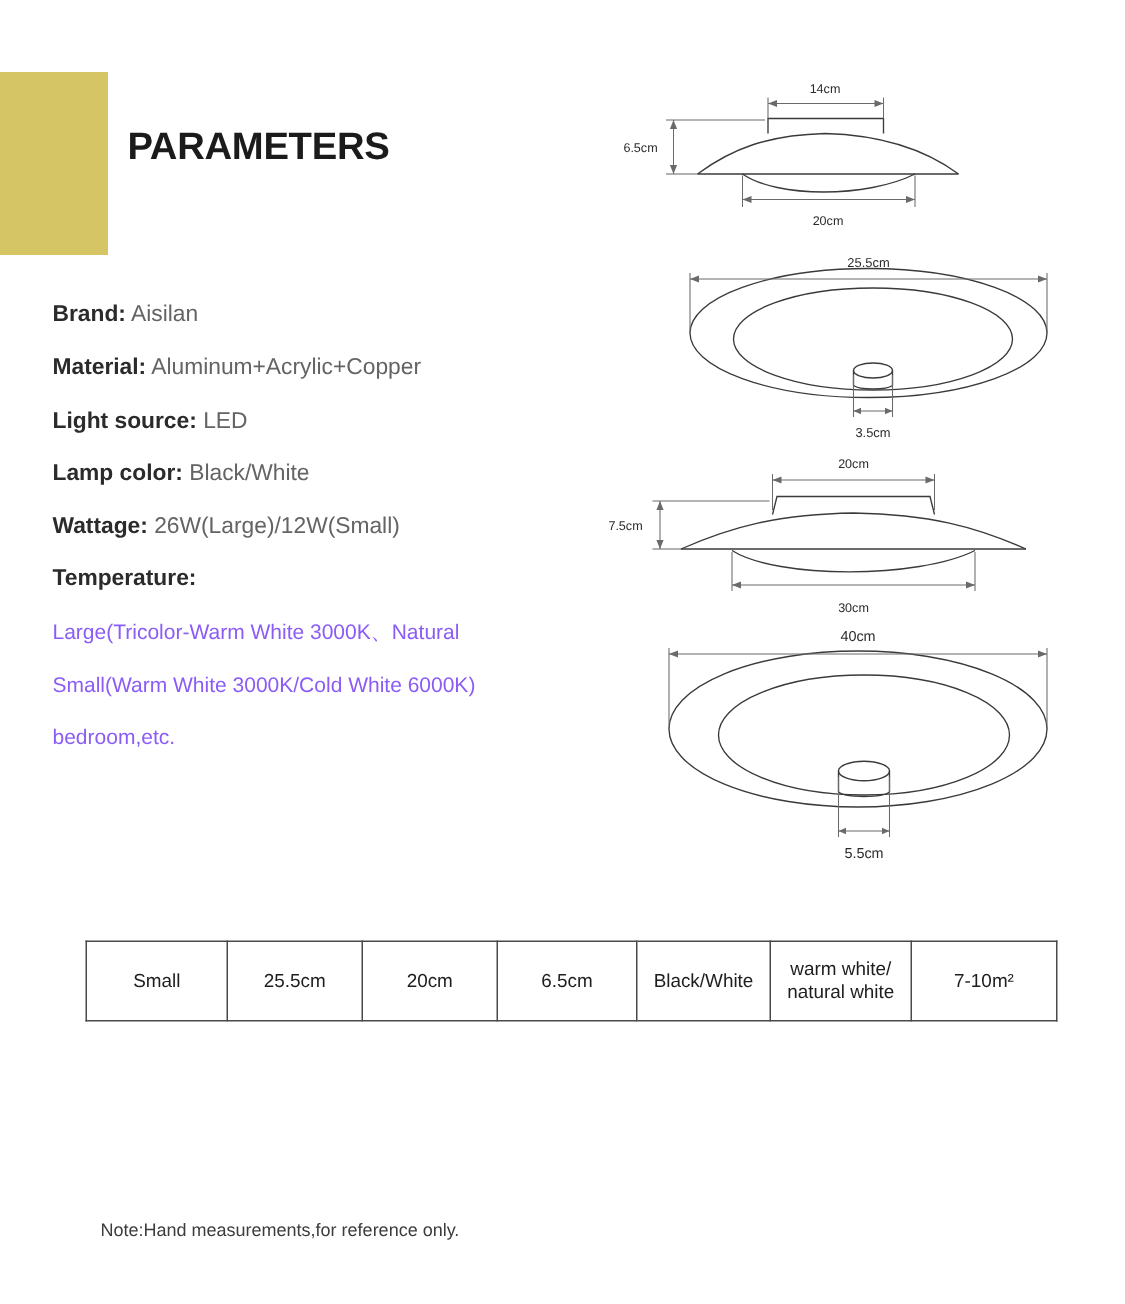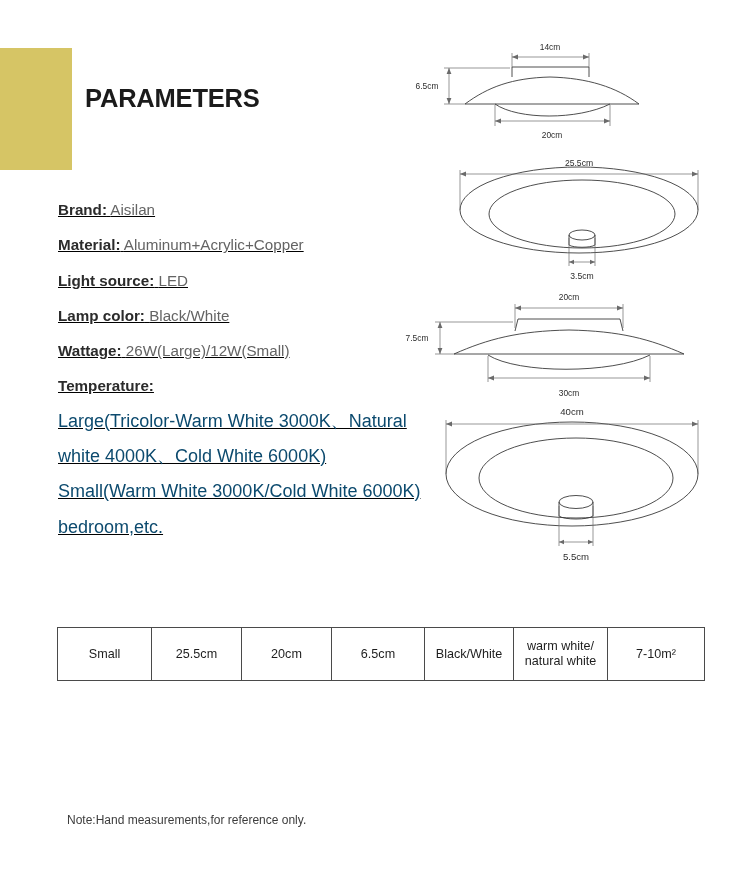--- a/index.html
+++ b/index.html
@@ -37,50 +37,49 @@
     color: #1b1b1b;
   }
   #page-title .tl {
     display: block;
     white-space: nowrap;
   }
 
   
   #spec-list {
     position: absolute;
-    left: 58px;
+    left: 35px;
     top: 192px;
     width: 400px;
-    text-decoration: underline;
   }
   .spec-row {
     font-size: 15.2px;
     line-height: 35.3px;
     color: #5b5b5b;
     white-space: nowrap;
   }
   .spec-label {
     color: #2b2b2b;
     font-weight: 600;
   }
   .spec-value {
     color: #646464;
   }
   .spec-cont {
-    font-size: 18px;
+    font-size: 14px;
     line-height: 35.3px;
-    color: #0c4a6e;
+    color: #8b5cf6;
     white-space: nowrap;
   }
 
   
   #drawings {
     position: absolute;
     left: 398px;
-    top: 36px;
+    top: 48px;
     width: 352px;
     height: 545px;
   }
   .drawing {
     position: absolute;
   }
   .dwg-svg { display: block; }
 
   
   #spec-table {
@@ -154,21 +153,20 @@
   <div class="spec-row">
     <span class="spec-label">Wattage:</span>
     <span class="spec-value">26W(Large)/12W(Small)</span>
   </div>
 
   <div class="spec-row">
     <span class="spec-label">Temperature:</span>
   </div>
 
   <div class="spec-cont">Large(Tricolor-Warm White 3000K、Natural</div>
-  <div class="spec-cont">white 4000K、Cold White 6000K)</div>
   <div class="spec-cont">Small(Warm White 3000K/Cold White 6000K)</div>
 
 
   <div class="spec-cont">bedroom,etc.</div>
 </div>
 
 <div id="drawings">
 
   <div class="drawing" style="left:10px; top:0px;">
     <svg class="dwg-svg" width="300" height="110" viewBox="0 0 300 110">

